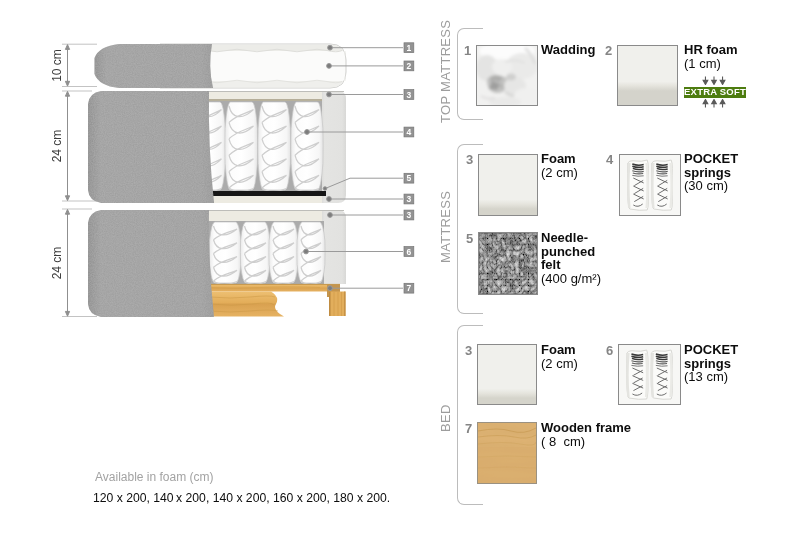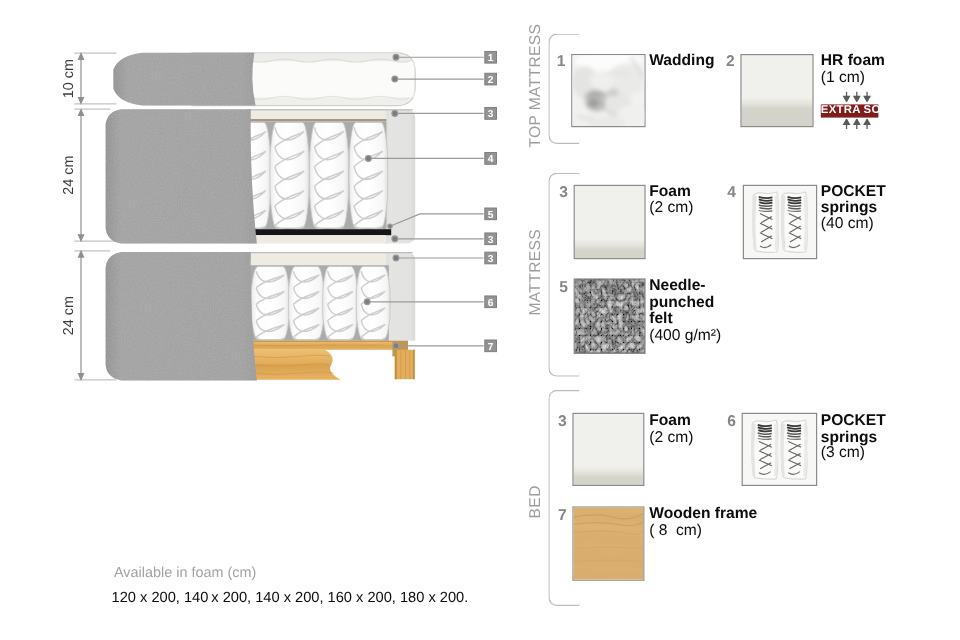--- a/index.html
+++ b/index.html
@@ -254,21 +254,21 @@
   <g stroke="#5a5a5a" stroke-width="1.2" fill="#5a5a5a">
     <line x1="4.5" y1="0.5" x2="4.5" y2="5"></line>
       <path d="M4.5 9.5 l-2.6 -4.6 h5.2 z"></path>
     <line x1="14" y1="0.5" x2="14" y2="5"></line>
       <path d="M14 9.5 l-2.6 -4.6 h5.2 z"></path>
     <line x1="23.5" y1="0.5" x2="23.5" y2="5"></line>
       <path d="M23.5 9.5 l-2.6 -4.6 h5.2 z"></path>
   </g>
 </svg>
 
-<div class="abs" style="left:684px;top:87px;width:48px;height:10.5px;background:#7f1d1d;
+<div class="abs" style="left:684px;top:87px;width:62px;height:10.5px;background:#4d7c0f;
      color:#fff;font-weight:bold;font-size:9.5px;text-align:center;line-height:10.5px;letter-spacing:0.2px;white-space:nowrap">EXTRA SOFT</div>
 
 <svg class="abs" style="left:700px;top:99px" width="28" height="9" viewBox="0 0 28 10">
   <g stroke="#5a5a5a" stroke-width="1.2" fill="#5a5a5a">
     <line x1="4.5" y1="9.5" x2="4.5" y2="5"></line>
       <path d="M4.5 0.5 l-2.6 4.6 h5.2 z"></path>
     <line x1="14" y1="9.5" x2="14" y2="5"></line>
       <path d="M14 0.5 l-2.6 4.6 h5.2 z"></path>
     <line x1="23.5" y1="9.5" x2="23.5" y2="5"></line>
       <path d="M23.5 0.5 l-2.6 4.6 h5.2 z"></path>
@@ -302,21 +302,21 @@
       <path d="M36.3 9 Q42 11 47.7 9.5 M36.3 11.2 Q42 13.2 47.7 11.7 M36.8 13.4 Q42 15.4 47.7 13.9" fill="none" stroke="#383838" stroke-width="1.5"></path>
       <path d="M36.3 15.8 Q42 17.6 47.7 16.3 M36.8 18 Q42 19.6 47.2 18.5" fill="none" stroke="#5a5a5a" stroke-width="1.2"></path>
       <path d="M36.3 20.4 Q42 21.8 47.7 20.8" fill="none" stroke="#7a7a7a" stroke-width="1"></path>
       <path d="M37.3 23 L47.7 27.96 M47.2 25.4 L38.3 30.6 M37.3 31 L47.7 35.96 M47.2 33.4 L38.3 38.6 M37.3 39 L47.7 43.96 M47.2 41.4 L38.3 46.6 " fill="none" stroke="#666666" stroke-width="0.95"></path>
       <path d="M37.3 50 Q42 53 46.7 49" fill="none" stroke="#6e6e6e" stroke-width="1"></path>
       <path d="M33.3 8 Q31.299999999999997 30 33.3 53" fill="none" stroke="#e4e4e0" stroke-width="2.5"></path>
       <path d="M50.7 8 Q52.7 30 50.7 53" fill="none" stroke="#eaeae6" stroke-width="2.5"></path>
     </svg>
 </div>
 
-<div class="abs lbl" style="left:684px;top:152px">POCKET<br>springs<br><span class="rg">(40 cm)</span></div>
+<div class="abs lbl" style="left:684px;top:152px">POCKET<br>springs<br><span class="rg">(30 cm)</span></div>
 
 <div class="abs num" style="left:466px;top:231px">5</div>
 
 <div class="abs swatch" style="left:478px;top:232px;width:60px;height:63px">
 <svg width="58" height="61" viewBox="0 0 58 61">
   <defs>
     <filter id="ffelt" x="0" y="0" width="100%" height="100%">
       <feTurbulence type="turbulence" baseFrequency="0.22 0.17" numOctaves="4" seed="11"></feTurbulence>
       <feColorMatrix type="saturate" values="0"></feColorMatrix>
       <feComponentTransfer>
@@ -362,21 +362,21 @@
       <path d="M36.83 9 Q42.699999999999996 11 48.56999999999999 9.5 M36.83 11.2 Q42.699999999999996 13.2 48.56999999999999 11.7 M37.33 13.4 Q42.699999999999996 15.4 48.56999999999999 13.9" fill="none" stroke="#383838" stroke-width="1.5"></path>
       <path d="M36.83 15.8 Q42.699999999999996 17.6 48.56999999999999 16.3 M37.33 18 Q42.699999999999996 19.6 48.06999999999999 18.5" fill="none" stroke="#5a5a5a" stroke-width="1.2"></path>
       <path d="M36.83 20.4 Q42.699999999999996 21.8 48.56999999999999 20.8" fill="none" stroke="#7a7a7a" stroke-width="1"></path>
       <path d="M37.83 23 L48.56999999999999 27.753333333333334 M48.06999999999999 25.3 L38.83 30.28333333333333 M37.83 30.666666666666668 L48.56999999999999 35.42 M48.06999999999999 32.96666666666667 L38.83 37.95 M37.83 38.333333333333336 L48.56999999999999 43.08666666666667 M48.06999999999999 40.63333333333333 L38.83 45.61666666666667 " fill="none" stroke="#666666" stroke-width="0.95"></path>
       <path d="M37.83 49 Q42.699999999999996 52 47.56999999999999 48" fill="none" stroke="#6e6e6e" stroke-width="1"></path>
       <path d="M33.83 8 Q31.83 29.5 33.83 52" fill="none" stroke="#e4e4e0" stroke-width="2.5"></path>
       <path d="M51.56999999999999 8 Q53.56999999999999 29.5 51.56999999999999 52" fill="none" stroke="#eaeae6" stroke-width="2.5"></path>
     </svg>
 </div>
 
-<div class="abs lbl" style="left:684px;top:343px">POCKET<br>springs<br><span class="rg">(3 cm)</span></div>
+<div class="abs lbl" style="left:684px;top:343px">POCKET<br>springs<br><span class="rg">(13 cm)</span></div>
 
 <div class="abs num" style="left:465px;top:421px">7</div>
 
 <div class="abs swatch" style="left:477px;top:421.5px;width:60px;height:62px;border-color:#9a9181">
 <svg width="58" height="60" viewBox="0 0 58 60">
   <defs>
     <filter id="fwood" x="0" y="0" width="100%" height="100%">
       <feTurbulence type="fractalNoise" baseFrequency="0.012 0.11" numOctaves="3" seed="19" result="t"></feTurbulence>
       <feColorMatrix in="t" type="matrix" values="0 0 0 0 0.45, 0 0 0 0 0.28, 0 0 0 0 0.08, 0 0.8 0 0 -0.25"></feColorMatrix>
     </filter>

